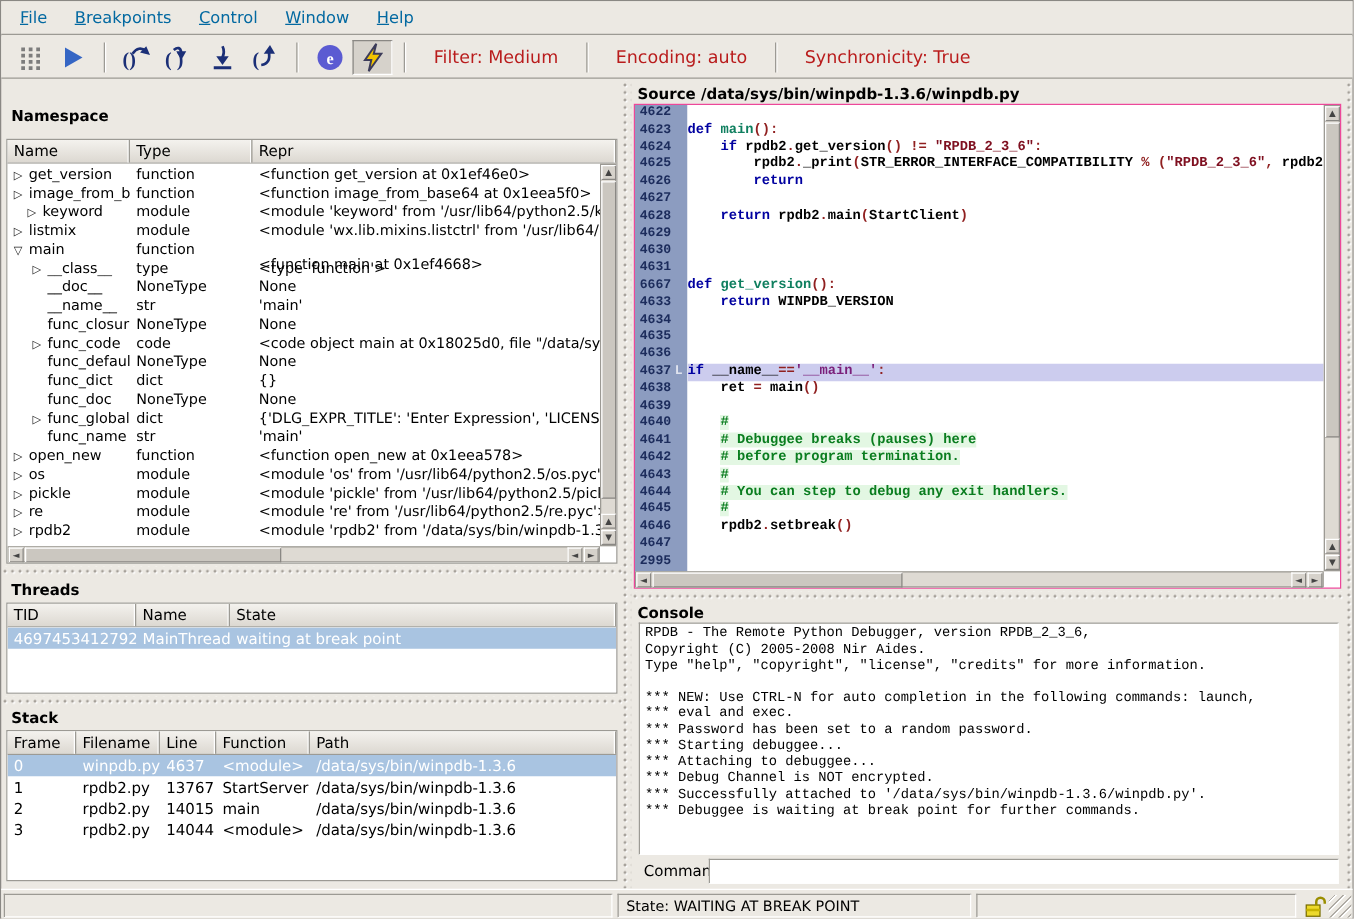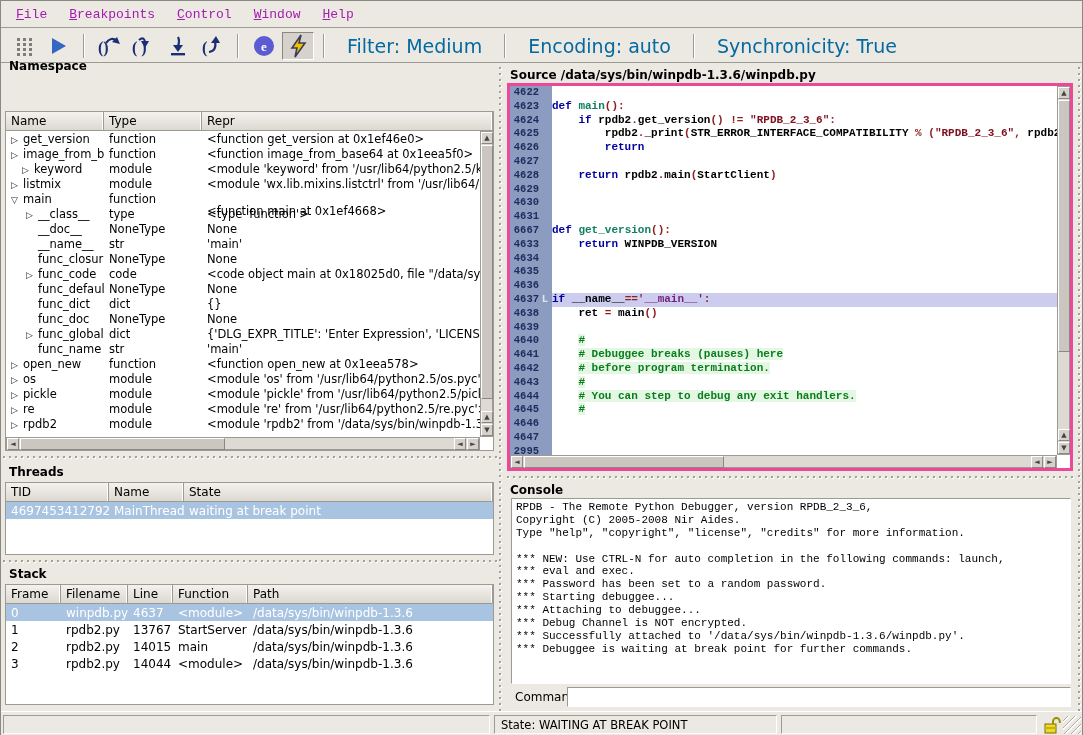--- a/index.html
+++ b/index.html
@@ -2,26 +2,26 @@
 <html><head>
 <meta charset="utf-8">
 <style>
   * { margin:0; padding:0; box-sizing:border-box; }
   html,body { width:1083px; height:735px; }
   body { font-family:"DejaVu Sans", sans-serif; background:#ece9e3; position:relative; overflow:hidden; }
   .window { position:absolute; inset:0; border:1px solid #8a8884; background:#ece9e3; }
 
   
   .menubar { position:absolute; left:0; top:0; right:0; height:27px; border-bottom:1px solid #9c9a94; display:flex; align-items:center; padding-left:4px; background:#ece9e3; }
-  .menu-item { padding:4px 11px; font-size:13px; color:#a21caf; cursor:default;font-family:Liberation Mono, monospace; }
+  .menu-item { padding:4px 11px; font-size:13px; color:#0369a1; cursor:default; }
   .toolbar { position:absolute; left:0; top:28px; right:0; height:34px; border-bottom:1px solid #9c9a94; display:flex; align-items:center; background:#ece9e3; padding-left:6px; }
   .tb-btn { width:32px; height:28px; display:flex; align-items:center; justify-content:center; margin:0 1px; }
   .tb-btn.pressed { background:#d6d2cb; border:1px solid; border-color:#8a8884 #ffffff #ffffff #8a8884; }
   .tb-sep { width:2px; height:24px; border-left:1px solid #9c9a94; border-right:1px solid #ffffff; margin:0 8px; }
-  .tb-label { font-size:19px; color:#0369a1; padding:0 14px; }
+  .tb-label { font-size:14px; color:#b91c1c; padding:0 14px; }
 
   
   .panel-title { position:absolute; font-size:12px; font-weight:bold; color:#000; }
   .sash-h { position:absolute; height:8px; background-image:radial-gradient(circle,#a49f98 1px,transparent 1.3px),radial-gradient(circle,#ffffff 1px,transparent 1.3px); background-size:6px 6px; background-position:0 1px,1px 2px; }
   .sash-v { position:absolute; width:8px; background-image:radial-gradient(circle,#a49f98 1px,transparent 1.3px),radial-gradient(circle,#ffffff 1px,transparent 1.3px); background-size:6px 6px; background-position:0 1px,1px 2px; }
 
   
   .tabs { position:absolute; left:8px; top:84px; height:26px; display:flex; align-items:flex-end; }
   .tab { border:1px solid #9c9a94; border-bottom:none; padding:4px 12px 5px; font-size:12px; background:#d5d1cb; color:#1f3c78; margin-right:1px; }
   .tab.active { background:#f2f0ec; color:#000; padding-top:6px; position:relative; top:1px; }
@@ -38,21 +38,21 @@
   .ns-row { height:15px; font-size:11.5px; }
   .exp { display:inline-block; width:12px; font-size:9px; color:#222; }
   .thr-row, .stk-row { height:17px; }
 
   
   .sb { position:absolute; background:#dedad3; border:1px solid #9c9a94; }
   .sb-btn { position:absolute; width:12px; height:12px; background:#d6d2cb; border:1px solid; border-color:#ffffff #8a8884 #8a8884 #ffffff; font-size:7px; color:#444; text-align:center; line-height:11px; }
   .sb-thumb { position:absolute; background:#cbc7c0; border:1px solid; border-color:#ffffff #8a8884 #8a8884 #ffffff; }
 
   
-  .src-box { position:absolute; left:506px; top:82px; width:566px; height:388px; border:3px solid #ec4899; background:#fff; }
+  .src-box { position:absolute; left:506px; top:82px; width:566px; height:388px; border:1px solid #ec4899; background:#fff; }
   .src-gutter { position:absolute; left:0; top:0; width:42px; bottom:13px; background:#8c9cc0; overflow:hidden; }
   .gut-line { height:13.8px; display:flex; font:bold 10.5px "Liberation Mono", monospace; color:#1c2c5c; }
   .gut-num { width:29px; text-align:right; }
   .gut-mark { width:12px; text-align:center; color:#dfe3ee; font-weight:bold; }
   .src-code { position:absolute; left:42px; top:0; right:13px; bottom:13px; overflow:hidden; background:#fff; }
   .src-line { height:13.8px; font:bold 11px "Liberation Mono", monospace; white-space:pre; color:#000; }
   .src-line.cur { background:#ccccee; }
   .tk-k { color:#0000a0; }
   .tk-d { color:#0f7f5f; }
   .tk-s { color:#7f1020; }
@@ -150,21 +150,21 @@
       </svg>
     </div>
     <div class="tb-sep"></div>
     <div class="tb-label">Filter: Medium</div>
     <div class="tb-sep"></div>
     <div class="tb-label">Encoding: auto</div>
     <div class="tb-sep"></div>
     <div class="tb-label">Synchronicity: True</div>
   </div>
 
-  <div class="panel-title" style="left:8px; top:58px;">Namespace</div>
+  <div class="panel-title" style="left:8px; top:85px;">Namespace</div>
 
   <div class="grid" style="left:4px; top:110px; width:489px; height:340px;">
     <div class="grid-head" id="ns-head">
         <div style="width: 98px;">Name</div>
         <div style="width: 98px;">Type</div>
         <div style="width: auto; flex: 1 1 0%;">Repr</div>
       </div>
     <div class="grid-body" style="top:19px; right:13px; bottom:13px;" id="ns-body">
         <div class="row ns-row">
           <div style="width: 98px; padding-left: 5px;"><span class="exp">▷</span>get_version</div>
@@ -483,20 +483,21 @@
         <div class="src-line">&nbsp;</div>
         <div class="src-line cur"><span class="tk-k">if</span><span> __name__</span><span class="tk-o">==</span><span class="tk-s2">'__main__'</span><span class="tk-o">:</span></div>
         <div class="src-line"><span>    ret </span><span class="tk-o">=</span><span> main</span><span class="tk-o">()</span></div>
         <div class="src-line">&nbsp;</div>
         <div class="src-line"><span>    </span><span class="tk-c">#</span></div>
         <div class="src-line"><span>    </span><span class="tk-c"># Debuggee breaks (pauses) here</span></div>
         <div class="src-line"><span>    </span><span class="tk-c"># before program termination.</span></div>
         <div class="src-line"><span>    </span><span class="tk-c">#</span></div>
         <div class="src-line"><span>    </span><span class="tk-c"># You can step to debug any exit handlers.</span></div>
         <div class="src-line"><span>    </span><span class="tk-c">#</span></div>
+        <div class="src-line"><span>    rpdb2</span><span class="tk-o">.</span><span>setbreak</span><span class="tk-o">()</span></div>
         <div class="src-line">&nbsp;</div>
         <div class="src-line">&nbsp;</div>
       </div>
 
     <div class="sb" style="right:0; top:0; width:13px; bottom:13px;">
       <div class="sb-btn" style="top:0; left:0;">▲</div>
       <div class="sb-thumb" style="top:13px; left:0; width:12px; height:252px;"></div>
       <div class="sb-btn" style="bottom:13px; left:0;">▲</div>
       <div class="sb-btn" style="bottom:0; left:0;">▼</div>
     </div>

